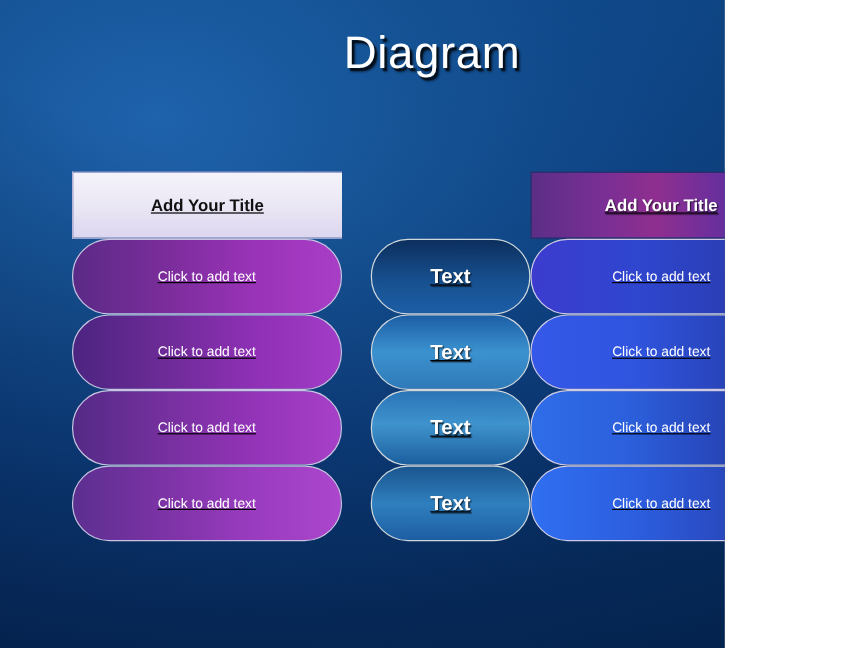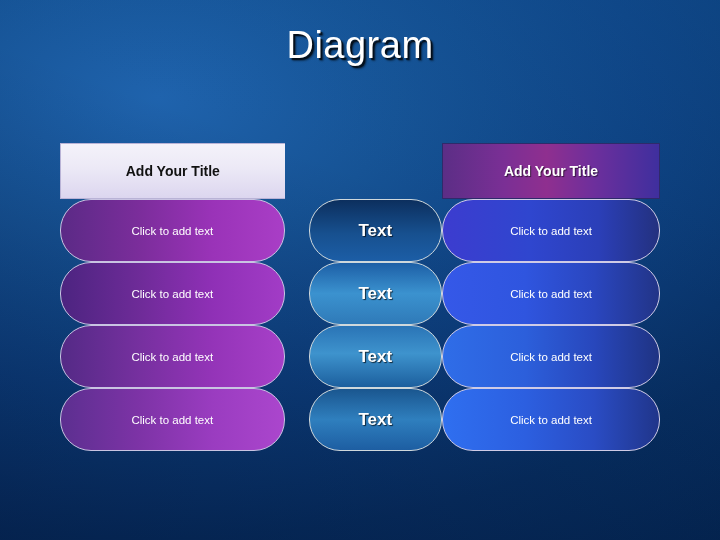--- a/index.html
+++ b/index.html
@@ -8,21 +8,21 @@
   }
   body {
     width: 720px;
     height: 540px;
     overflow: hidden;
     font-family: "Liberation Sans", sans-serif;
   }
 
   #slide {
     position: relative;
-    width: 720px;
+    width: 604px;
     height: 540px;
     background: radial-gradient(ellipse 150% 120% at 22% 18%, #1f63ad 0%, #165395 22%, #0d3f7e 45%, #072f62 68%, #03224b 100%);
     overflow: hidden;
   }
 
   
   #slide::after {
     content: "";
     position: absolute;
     inset: 0;
@@ -43,20 +43,21 @@
     z-index: 5;
   }
 
   
   #diagram {
     position: absolute;
     left: 60px;
     top: 143px;
     width: 600px;
     z-index: 4;
+    text-decoration: underline;
   }
 
   .row {
     display: flex;
     width: 600px;
   }
 
   .cell {
     box-sizing: border-box;
     position: relative;

